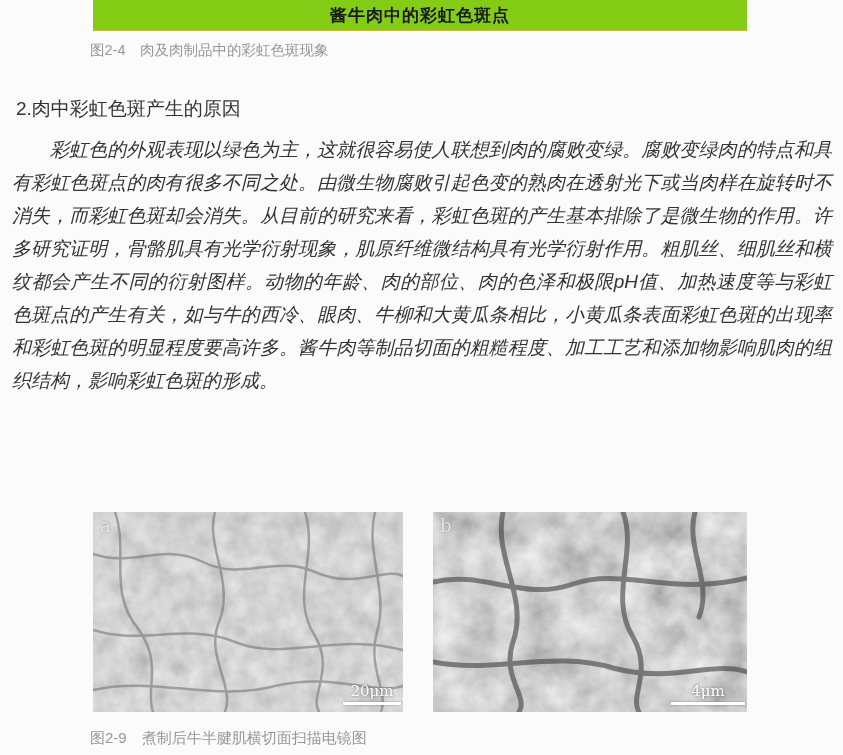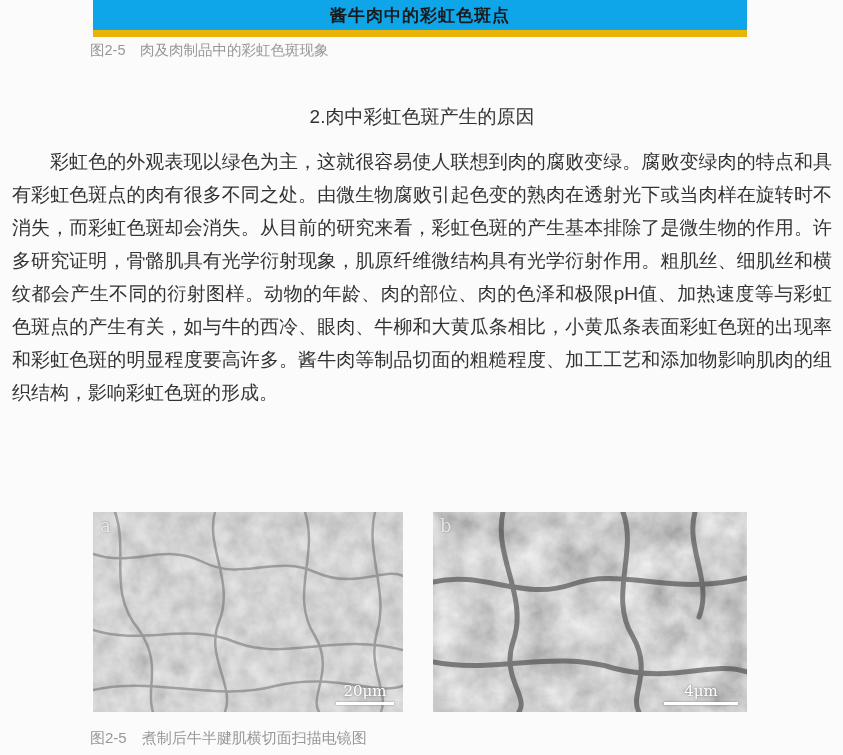--- a/index.html
+++ b/index.html
@@ -8,22 +8,22 @@
     background: #fbfbfb;
     position: relative;
     overflow: hidden;
     font-family: "Liberation Sans", sans-serif;
     color: #333;
   }
 
   
   .fig1-strip {
     position: absolute; left: 93px; top: 0; width: 654px; height: 30px;
-    background: #0ea5e9;
-    border-bottom: 7px solid #eab308;
+    background: #84cc16;
+    border-bottom: 1px solid #eab308;
     display: flex;
   }
   .fig1-half {
     flex: 1 1 50%;
     display: flex; align-items: center; justify-content: center;
   }
   .fig1-label {
     font-size: 17px; font-weight: bold; color: #1a1a1a;
     letter-spacing: 1px; white-space: nowrap;
   }
@@ -33,48 +33,48 @@
   }
   .fig1-caption { top: 41px; font-size: 14.5px; }
   .fig2-caption { top: 729px; font-size: 15px; }
 
   
   .content {
     position: absolute; left: 12px; top: 88px; width: 820px;
   }
   .section-heading {
     font-size: 19px; line-height: 33px; font-weight: normal;
-    margin: 12px; color: #333; text-align: center;
+    margin: 4px; color: #333;
   }
   .content p {
     margin: 0; font-size: 19px; line-height: 33px;
     text-align: justify; text-indent: 2em; color: #333;
   }
-  .content p.p1 { margin-top: 8px; }
+  .content p.p1 { margin-top: 8px; font-style: italic; }
   .content p.p2 { margin-top: 9px; }
 
   
   .fig2-row {
     position: absolute; left: 93px; top: 512px;
     display: flex; gap: 30px;
   }
   .sem {
     position: relative; height: 200px; overflow: hidden; background: #9a9a9a;
   }
   .sem-a { width: 310px; }
   .sem-b { width: 314px; }
   .sem svg { display: block; }
   .sem-letter {
     position: absolute; left: 7px; top: 3px;
     font-family: "DejaVu Serif", serif;
     font-size: 18px; color: rgba(235,235,235,0.92);
     text-shadow: 0 0 2px rgba(0,0,0,0.35);
   }
   .scale-box {
-    position: absolute; right: 9px; bottom: 7px; text-align: center;
+    position: absolute; right: 2px; bottom: 7px; text-align: center;
   }
   .scale-text {
     display: block; color: #fff; font-size: 15px; line-height: 16px;
     font-family: "DejaVu Serif", serif;
     text-shadow: 0 0 3px rgba(0,0,0,0.55);
   }
   .scale-bar {
     display: block; height: 3px; background: #ffffff; margin: 3px auto 0;
     box-shadow: 0 0 2px rgba(0,0,0,0.4);
   }
@@ -82,21 +82,21 @@
   .sem-b .scale-bar { width: 74px; }
 </style>
 </head>
 <body>
 
 <div class="fig1-strip">
   <div class="fig1-half">
     <span class="fig1-label">酱牛肉中的彩虹色斑点</span>
   </div>
 </div>
-<div class="fig-caption fig1-caption">图2-5　肉及肉制品中的彩虹色斑现象</div>
+<div class="fig-caption fig1-caption">图2-4　肉及肉制品中的彩虹色斑现象</div>
 
 <div class="content">
   <h2 class="section-heading">2.肉中彩虹色斑产生的原因</h2>
   <p class="p1">彩虹色的外观表现以绿色为主，这就很容易使人联想到肉的腐败变绿。腐败变绿肉的特点和具有彩虹色斑点的肉有很多不同之处。由微生物腐败引起色变的熟肉在透射光下或当肉样在旋转时不消失，而彩虹色斑却会消失。从目前的研究来看，彩虹色斑的产生基本排除了是微生物的作用。许多研究证明，骨骼肌具有光学衍射现象，肌原纤维微结构具有光学衍射作用。粗肌丝、细肌丝和横纹都会产生不同的衍射图样。动物的年龄、肉的部位、肉的色泽和极限pH值、加热速度等与彩虹色斑点的产生有关，如与牛的西冷、眼肉、牛柳和大黄瓜条相比，小黄瓜条表面彩虹色斑的出现率和彩虹色斑的明显程度要高许多。酱牛肉等制品切面的粗糙程度、加工工艺和添加物影响肌肉的组织结构，影响彩虹色斑的形成。</p>
 </div>
 
 <div class="fig2-row">
 
   <div class="sem sem-a">
     <svg width="310" height="200" preserveAspectRatio="none">
@@ -154,13 +154,13 @@
       </g>
     </svg>
     <span class="sem-letter">b</span>
     <div class="scale-box">
       <span class="scale-text">4μm</span>
       <span class="scale-bar"></span>
     </div>
   </div>
 
 </div>
-<div class="fig-caption fig2-caption">图2-5　煮制后牛半腱肌横切面扫描电镜图</div>
+<div class="fig-caption fig2-caption">图2-9　煮制后牛半腱肌横切面扫描电镜图</div>
 
 </body></html>

